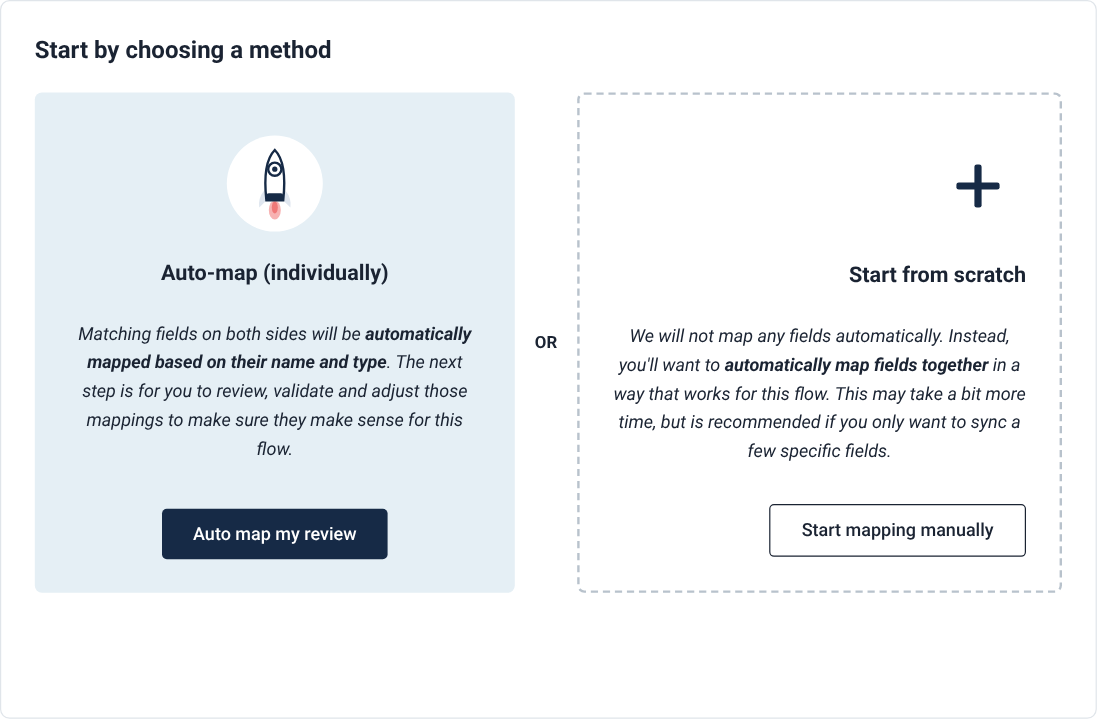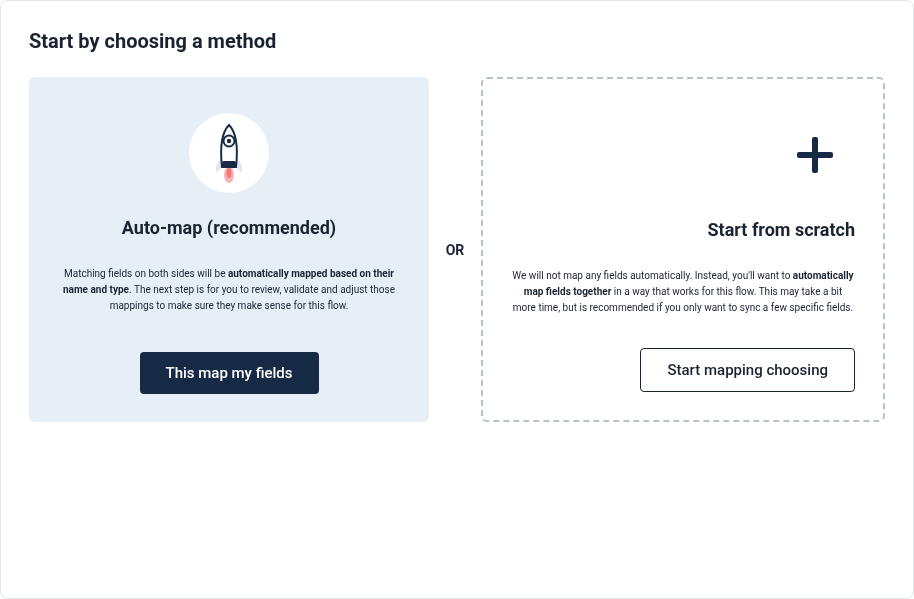--- a/index.html
+++ b/index.html
@@ -76,25 +76,26 @@
       justify-content: center;
       position: relative;
     }
     .card-title {
       font-size: 18px;
       font-weight: 700;
       color: #1a2332;
       margin-bottom: 28px;
     }
     .card-desc {
-      font-size: 10px;
+      font-size: 15px;
       line-height: 1.6;
       color: #1a2332;
       margin-bottom: 32px;
       flex: 1;
+      font-style: italic;
     }
     .card-desc strong {
       font-weight: 700;
     }
     .btn {
       font-size: 15px;
       font-weight: 500;
       padding: 12px 26px;
       border-radius: 4px;
       cursor: pointer;
@@ -132,37 +133,37 @@
 
             <path d="M 24 4 C 16 12 15 28 17 46 L 31 46 C 33 28 32 12 24 4 Z" fill="#fff" stroke="#162a46" stroke-width="2"></path>
 
             <circle cx="24" cy="20" r="5.5" fill="#fff" stroke="#162a46" stroke-width="2"></circle>
             <circle cx="24" cy="20" r="2.2" fill="#162a46"></circle>
 
             <rect x="17" y="40" width="14" height="6" rx="2" fill="#162a46"></rect>
           </svg>
         </div>
       </div>
-      <div class="card-title">Auto-map (recommended)</div>
+      <div class="card-title">Auto-map (individually)</div>
       <p class="card-desc">
         <span>Matching fields on both sides will be </span><strong>automatically mapped based on their name and type</strong><span>. The next step is for you to review, validate and adjust those mappings to make sure they make sense for this flow.</span>
       </p>
-      <button class="btn btn-primary">This map my fields</button>
+      <button class="btn btn-primary">Auto map my review</button>
     </div>
 
     <div class="divider">OR</div>
 
     <div class="card card-manual">
       <div class="icon-area">
         <svg width="40" height="40" viewBox="0 0 40 40">
           <rect x="17" y="2" width="6" height="36" rx="2" fill="#162a46"></rect>
           <rect x="2" y="17" width="36" height="6" rx="2" fill="#162a46"></rect>
         </svg>
       </div>
       <div class="card-title">Start from scratch</div>
       <p class="card-desc">
         <span>We will not map any fields automatically. Instead, you'll want to </span><strong>automatically map fields together</strong><span> in a way that works for this flow. This may take a bit more time, but is recommended if you only want to sync a few specific fields.</span>
       </p>
-      <button class="btn btn-secondary">Start mapping choosing</button>
+      <button class="btn btn-secondary">Start mapping manually</button>
     </div>
 
   </div>
 </div>
 
 </body></html>

